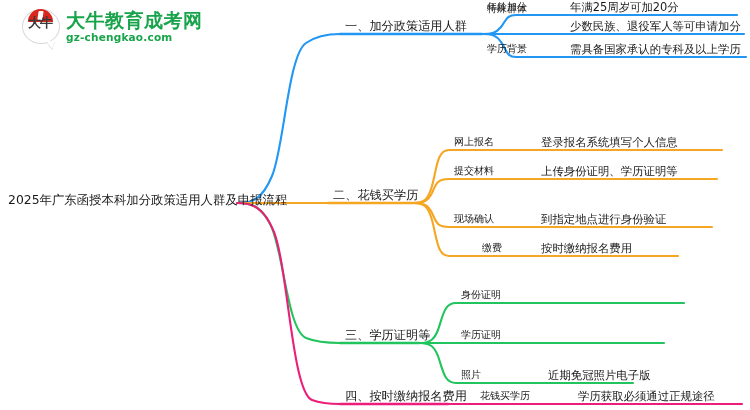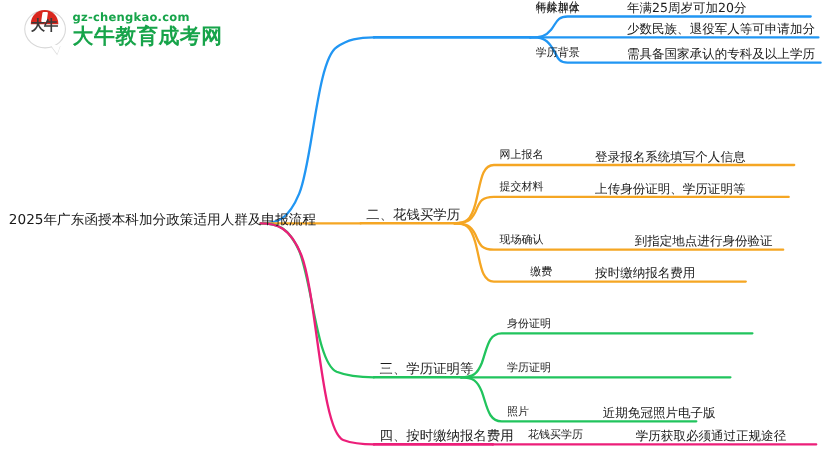--- a/index.html
+++ b/index.html
@@ -145,22 +145,22 @@
 
   <div id="logo">
     <div id="logo-mark">
       <div class="bubble"></div>
       <div class="redcap">
         <div class="tick"></div>
       </div>
       <div class="mark-text">大牛</div>
     </div>
     <div id="logo-text">
+      <div id="logo-title">大牛教育成考网</div>
       <div id="logo-domain">gz-chengkao.com</div>
-      <div id="logo-title">大牛教育成考网</div>
     </div>
   </div>
 
   <svg id="edges" viewBox="0 0 750 410" width="750" height="410" xmlns="http://www.w3.org/2000/svg">
 
     <path d="M237,203 C252,203 262,200 272,176 C284,148 288,55 306,43 C316,36 326,34 340,34" fill="none" stroke="#2196f3" stroke-width="2.1" stroke-linecap="round"></path>
     <path d="M340,34 L482,34" fill="none" stroke="#2196f3" stroke-width="2.4" stroke-linecap="round"></path>
 
     <path d="M482,34 C492,34 496,33 501,27 C506,21 506,15 516,15 L737,15" fill="none" stroke="#2196f3" stroke-width="2.1" stroke-linecap="round"></path>
     <path d="M482,34 L516,34 L744,34" fill="none" stroke="#2196f3" stroke-width="2.1" stroke-linecap="round"></path>
@@ -179,34 +179,35 @@
     <path d="M419,343 L456,343 L664,343" fill="none" stroke="#21c45d" stroke-width="2.1" stroke-linecap="round"></path>
     <path d="M419,343 C430,343 434,346 438,356 C443,370 444,383 456,383 L633,383" fill="none" stroke="#21c45d" stroke-width="2.1" stroke-linecap="round"></path>
 
     <path d="M237,203 C252,203 264,207 274,232 C288,268 292,392 312,400 C320,403 328,404 340,404" fill="none" stroke="#ec1e79" stroke-width="2.1" stroke-linecap="round"></path>
     <path d="M340,404 L448,404" fill="none" stroke="#ec1e79" stroke-width="2.4" stroke-linecap="round"></path>
     <path d="M448,404 L742,404" fill="none" stroke="#ec1e79" stroke-width="2.1" stroke-linecap="round"></path>
   </svg>
 
   <div class="node node-root">2025年广东函授本科加分政策适用人群及申报流程</div>
 
+  <div class="node node-branch" style="left:345px; top:20px;">一、加分政策适用人群</div>
   <div class="node node-leaf" style="left:487px; top:2px;">年龄加分</div>
   <div class="node node-leaf-desc" style="left:570px; top:2px;">年满25周岁可加20分</div>
   <div class="node node-leaf" style="left:487px; top:4px;">特殊群体</div>
   <div class="node node-leaf-desc" style="left:570px; top:21px;">少数民族、退役军人等可申请加分</div>
   <div class="node node-leaf" style="left:487px; top:44px;">学历背景</div>
   <div class="node node-leaf-desc" style="left:570px; top:44px;">需具备国家承认的专科及以上学历</div>
 
   <div class="node node-branch" style="left:333px; top:189px;">二、花钱买学历</div>
   <div class="node node-leaf" style="left:454px; top:137px;">网上报名</div>
   <div class="node node-leaf-desc" style="left:541px; top:137px;">登录报名系统填写个人信息</div>
   <div class="node node-leaf" style="left:454px; top:166px;">提交材料</div>
   <div class="node node-leaf-desc" style="left:541px; top:166px;">上传身份证明、学历证明等</div>
   <div class="node node-leaf" style="left:454px; top:214px;">现场确认</div>
-  <div class="node node-leaf-desc" style="left:541px; top:214px;margin-left:36px;">到指定地点进行身份验证</div>
+  <div class="node node-leaf-desc" style="left:541px; top:214px;">到指定地点进行身份验证</div>
   <div class="node node-leaf" style="left:454px; top:243px;padding-left:28px;">缴费</div>
   <div class="node node-leaf-desc" style="left:541px; top:243px;">按时缴纳报名费用</div>
 
   <div class="node node-branch" style="left:345px; top:329px;">三、学历证明等</div>
   <div class="node node-leaf" style="left:461px; top:290px;">身份证明</div>
   <div class="node node-leaf" style="left:461px; top:330px;">学历证明</div>
   <div class="node node-leaf" style="left:461px; top:370px;">照片</div>
   <div class="node node-leaf-desc" style="left:548px; top:370px;">近期免冠照片电子版</div>
 
   <div class="node node-branch" style="left:345px; top:390px;">四、按时缴纳报名费用</div>

